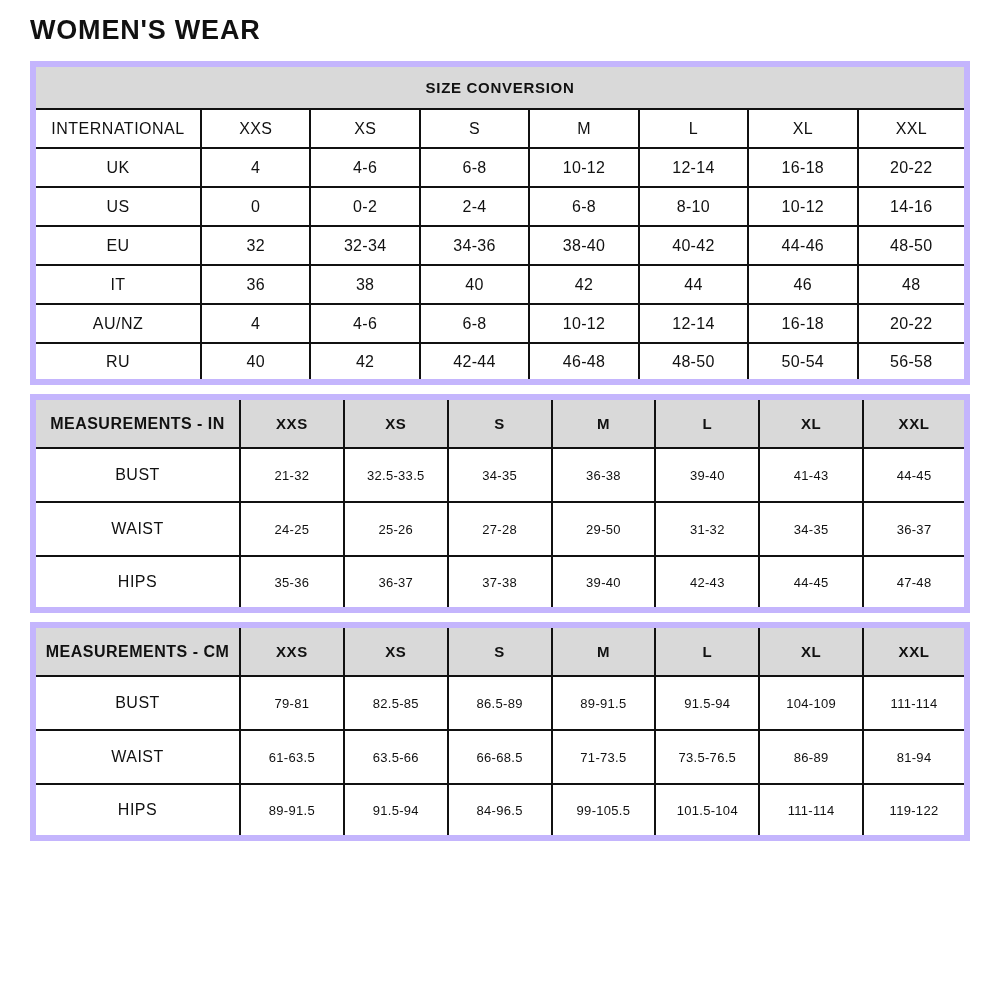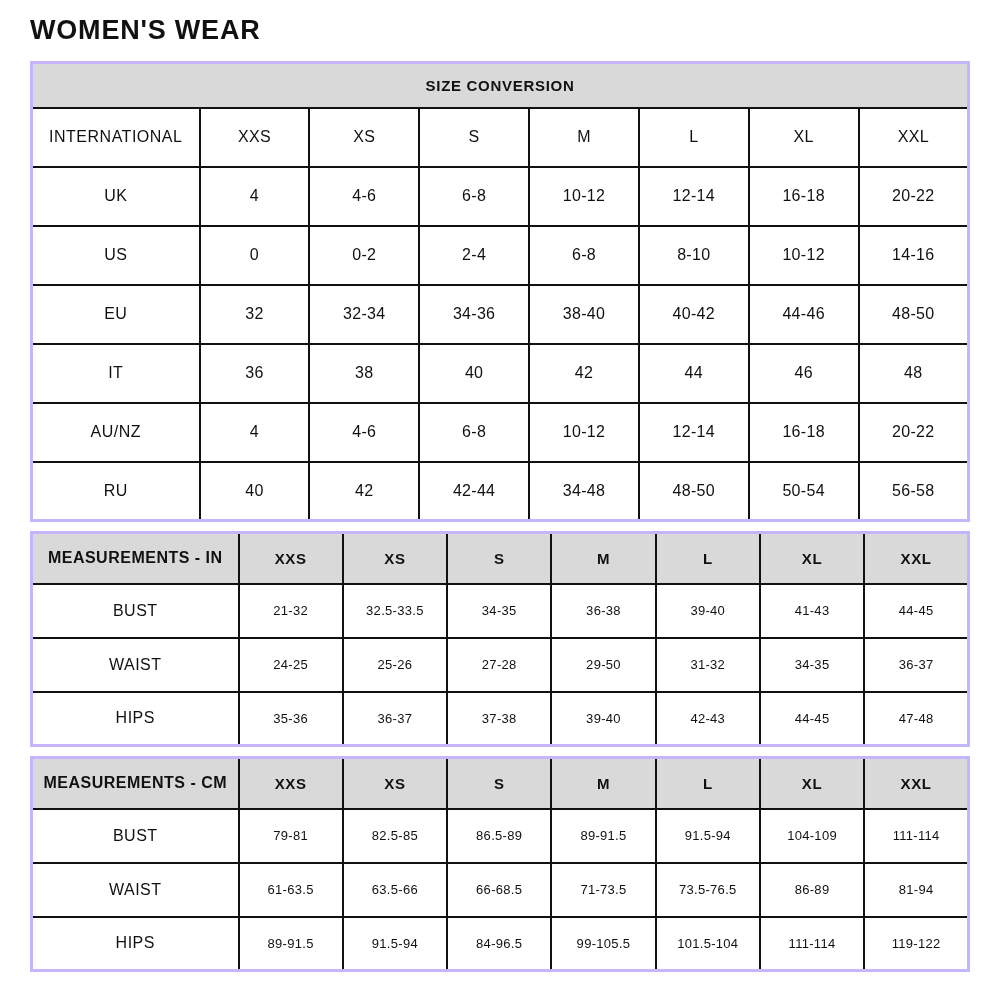--- a/index.html
+++ b/index.html
@@ -13,36 +13,36 @@
   .title {
     font-size: 27px;
     font-weight: 700;
     letter-spacing: 0.8px;
     margin: 2px 0 15px 0;
   }
   table {
     border-collapse: collapse;
     width: 940px;
     table-layout: fixed;
-    border: 3px solid #c4b5fd;
+    border: 6px solid #c4b5fd;
   }
   td {
     border: 2px solid #111111;
     text-align: center;
     vertical-align: middle;
     padding: 0;
     letter-spacing: 0.3px;
     overflow: hidden;
     white-space: nowrap;
   }
   col.first  { width: 168px; }
   col.first2 { width: 207px; }
 
   
-  .t1 td { height: 59px; font-size: 16px; background: #ffffff; }
+  .t1 td { height: 39px; font-size: 16px; background: #ffffff; }
   .t1 .title-cell {
     height: 45px;
     background: #d9d9d9;
     font-weight: 700;
     font-size: 15px;
     letter-spacing: 0.7px;
   }
 
   
   .t2, .t3 { margin-top: 9px; border-radius: 25px; }
@@ -130,21 +130,21 @@
           <td>10-12</td>
           <td>12-14</td>
           <td>16-18</td>
           <td>20-22</td>
         </tr>
         <tr>
           <td class="label-cell">RU</td>
           <td>40</td>
           <td>42</td>
           <td>42-44</td>
-          <td>34-48</td>
+          <td>46-48</td>
           <td>48-50</td>
           <td>50-54</td>
           <td>56-58</td>
         </tr>
       </tbody>
   </table>
 
   <table class="t2">
     <colgroup>
         <col class="first2">

